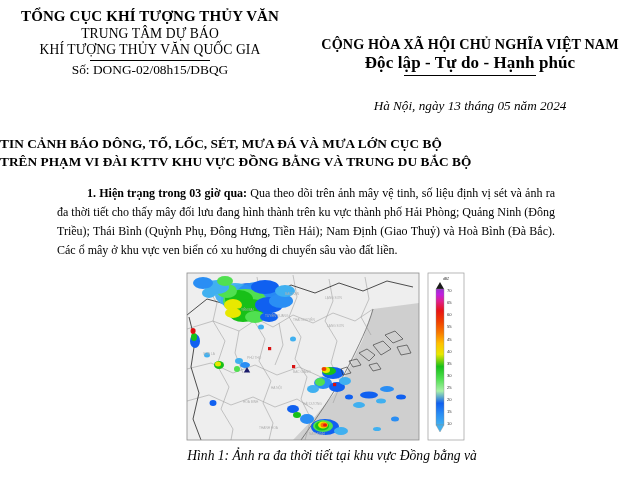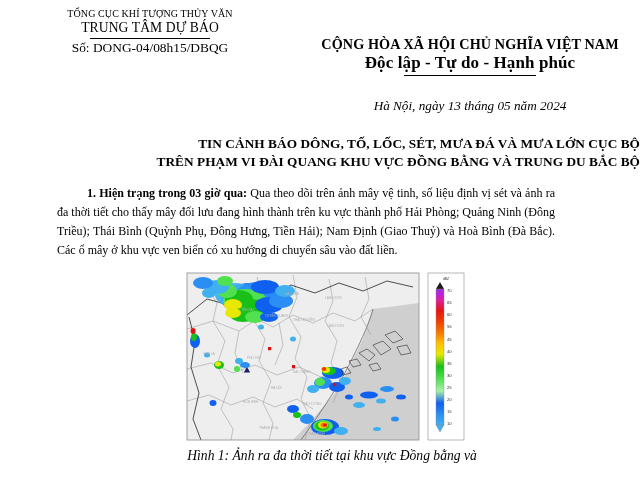--- a/index.html
+++ b/index.html
@@ -33,22 +33,23 @@
     width: 300px;
     text-align: center;
     line-height: 1.18;
   }
   .header-right {
     width: 340px;
     text-align: center;
     line-height: 1.18;
   }
   .org-line {
-    font-size: 10px;
+    font-size: 15px;
     letter-spacing: 0.1px;
+    font-weight: bold;
   }
   .org-bold {
     font-weight: normal;
     font-size: 13.6px;
     letter-spacing: 0.1px;
   }
   .nation-line {
     font-weight: bold;
     font-size: 14.2px;
     letter-spacing: 0.1px;
@@ -76,21 +77,21 @@
     margin-top: 1px;
   }
   .date-line {
     font-style: italic;
     font-size: 13.2px;
     margin-top: 22px;
   }
 
   
   .title-block {
-    text-align: right;
+    text-align: left;
     margin-top: 22px;
     line-height: 1.32;
   }
   .title-line {
     font-weight: bold;
     font-size: 13.3px;
     letter-spacing: 0.05px;
   }
 
   
@@ -136,36 +137,37 @@
 </head>
 <body>
 
 <div class="page">
 
   <div class="header">
 
     <div class="header-left">
       <div class="org-line">TỔNG CỤC KHÍ TƯỢNG THỦY VĂN</div>
       <div class="org-bold">TRUNG TÂM DỰ BÁO</div>
+      <div class="org-bold">KHÍ TƯỢNG THỦY VĂN QUỐC GIA</div>
       <div class="rule-short"></div>
-      <div class="doc-number">Số: DONG-04/08h15/DBQG</div>
+      <div class="doc-number">Số: DONG-02/08h15/DBQG</div>
     </div>
 
     <div class="header-right">
       <div class="nation-line">CỘNG HÒA XÃ HỘI CHỦ NGHĨA VIỆT NAM</div>
       <div class="nation-sub">Độc lập - Tự do - Hạnh phúc</div>
       <div class="rule-nation"></div>
       <div class="date-line">Hà Nội, ngày 13 tháng 05 năm 2024</div>
     </div>
 
   </div>
 
   <div class="title-block">
     <div class="title-line">TIN CẢNH BÁO DÔNG, TỐ, LỐC, SÉT, MƯA ĐÁ VÀ MƯA LỚN CỤC BỘ</div>
-    <div class="title-line">TRÊN PHẠM VI ĐÀI QUANG KHU VỰC ĐỒNG BẰNG VÀ TRUNG DU BẮC BỘ</div>
+    <div class="title-line">TRÊN PHẠM VI ĐÀI KTTV KHU VỰC ĐỒNG BẰNG VÀ TRUNG DU BẮC BỘ</div>
   </div>
 
   <div class="body-block">
     <span class="indent"></span><span class="lead-in">1. Hiện trạng trong 03 giờ qua:</span><span> Qua theo dõi trên ảnh mây vệ tinh, số liệu định vị sét và ảnh ra đa thời tiết cho thấy mây đối lưu đang hình thành trên ku vực thành phố Hải Phòng; Quảng Ninh (Đông Triều); Thái Bình (Quỳnh Phụ, Đông Hưng, Tiền Hải); Nam Định (Giao Thuỷ) và Hoà Bình (Đà Bắc). Các ổ mây ở khu vực ven biển có xu hướng di chuyển sâu vào đất liền.</span>
   </div>
 
   <div class="figure">
 
     <div class="radar-wrap">
       <svg class="radar-svg" width="295" height="175" viewBox="0 0 295 175">

